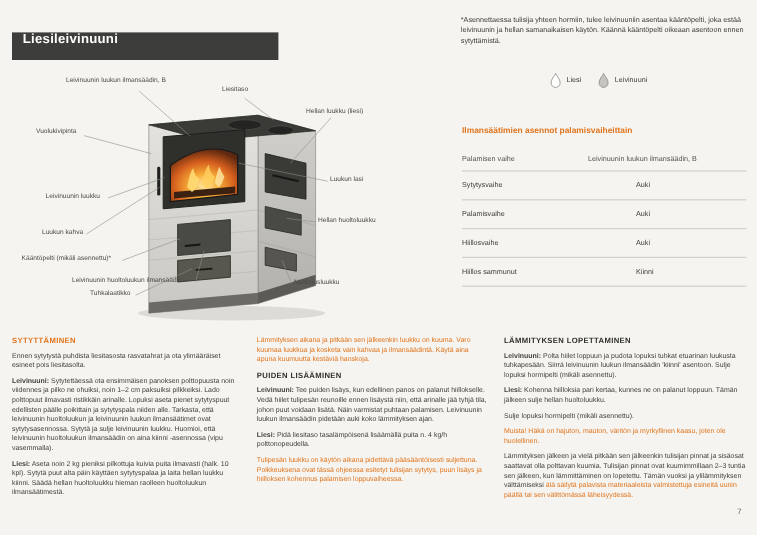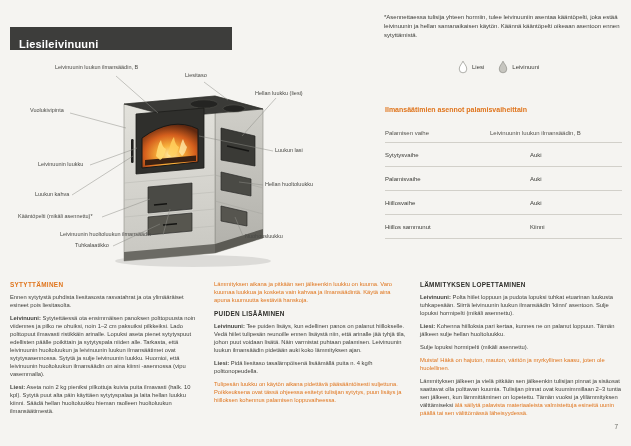--- a/index.html
+++ b/index.html
@@ -9,21 +9,21 @@
     width: 631px; height: 446px;
     background: #f5f4f1;
     font-family: "Liberation Sans", sans-serif;
     color: #3c3c38;
     position: relative;
     overflow: hidden;
   }
   .header-bar {
     position: absolute; left: 10px; top: 27px; width: 222px; height: 23px;
     background: #3d3d3b; color: #fff;
-    display: flex; align-items: flex-end; padding-left: 9px;
+    display: flex; align-items: flex-start; padding-left: 9px;
     font-size: 11px; font-weight: bold; letter-spacing: .2px;
   }
   .note {
     position: absolute; left: 384px; top: 13px; width: 238px;
     margin: 0; font-size: 6px; line-height: 1.5; color: #3c3c38;
   }
   .legend {
     position: absolute; left: 458px; top: 60px;
     display: flex; align-items: center; gap: 14px;
     font-size: 6px; color: #3c3c38;

